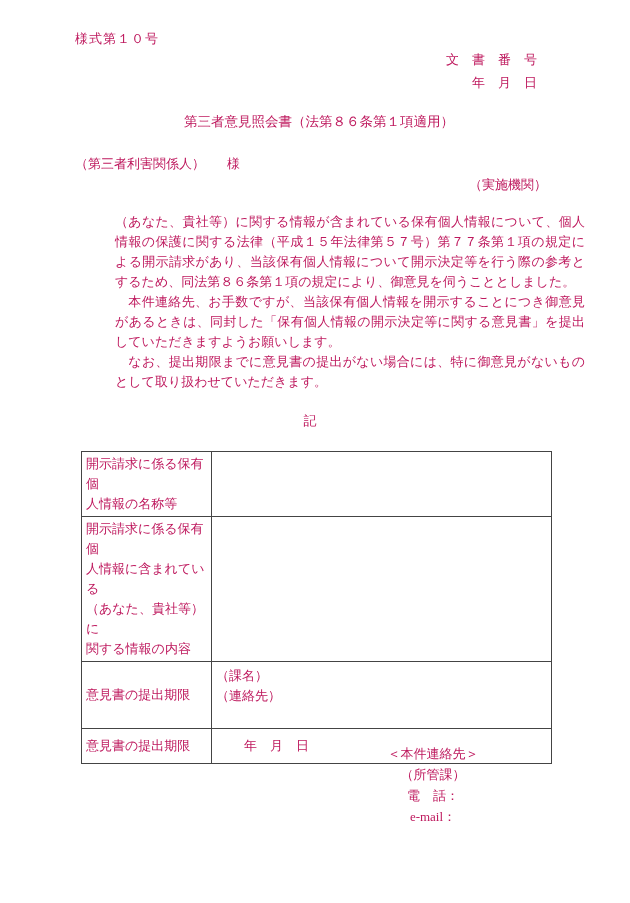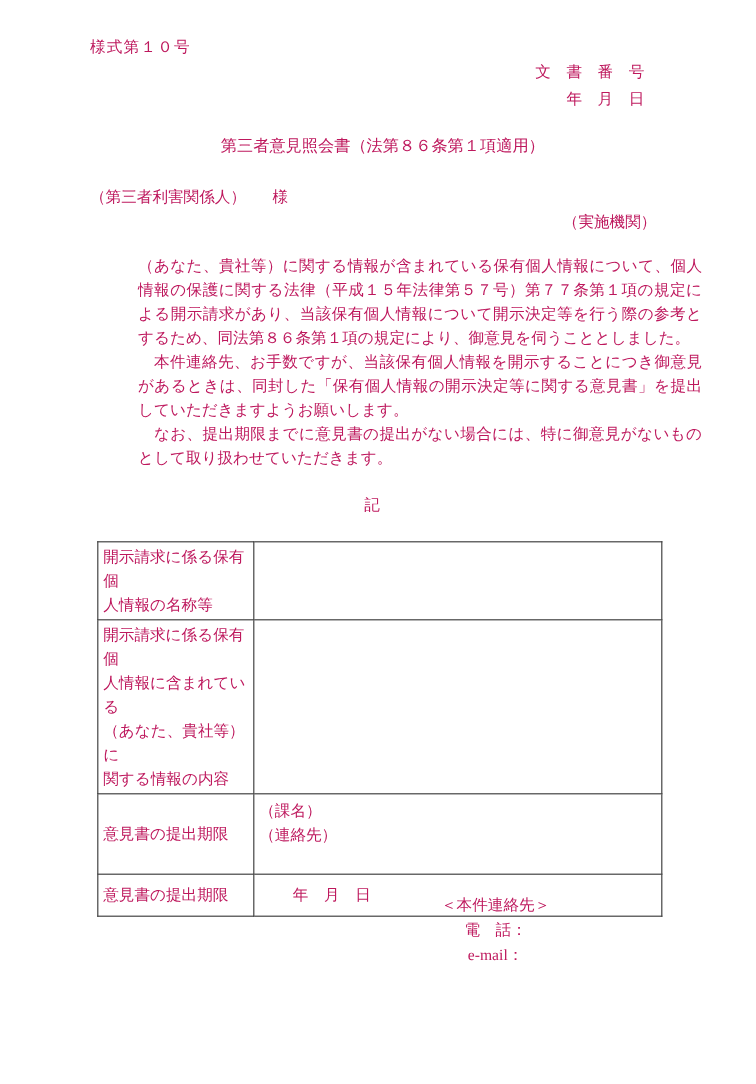--- a/index.html
+++ b/index.html
@@ -85,21 +85,21 @@
   col.c-value { width: 340px; }
   tr.r1 td { height: 38px; }
   tr.r2 td { height: 23px; vertical-align: middle; }
   tr.r3 td { height: 78px; }
   tr.r4 td { height: 60px; }
   tr.r5 td { height: 30px; vertical-align: middle; }
   tr.r4 td.label-cell { vertical-align: middle; }
   tr.r4 td.value-cell { vertical-align: top; padding-top: 4px; }
   td.indent { padding-left: 32px; }
   .contact-block {
-    left: 352px;
+    left: 372px;
     top: 743px;
     width: 122px;
     text-align: center;
     line-height: 21px;
   }
 </style>
 </head>
 <body>
 
 <div class="page">
@@ -154,17 +154,18 @@
       <tr class="r5">
         <td class="label-cell">意見書の提出期限</td>
         <td class="value-cell indent">年　月　日</td>
       </tr>
     </tbody>
       </table>
   </div>
 
   <div class="abs contact-block">
     <div>＜本件連絡先＞</div>
+    <div>（所管課）</div>
     <div>電　話：</div>
     <div>e-mail：</div>
   </div>
 
 </div>
 
 </body></html>

